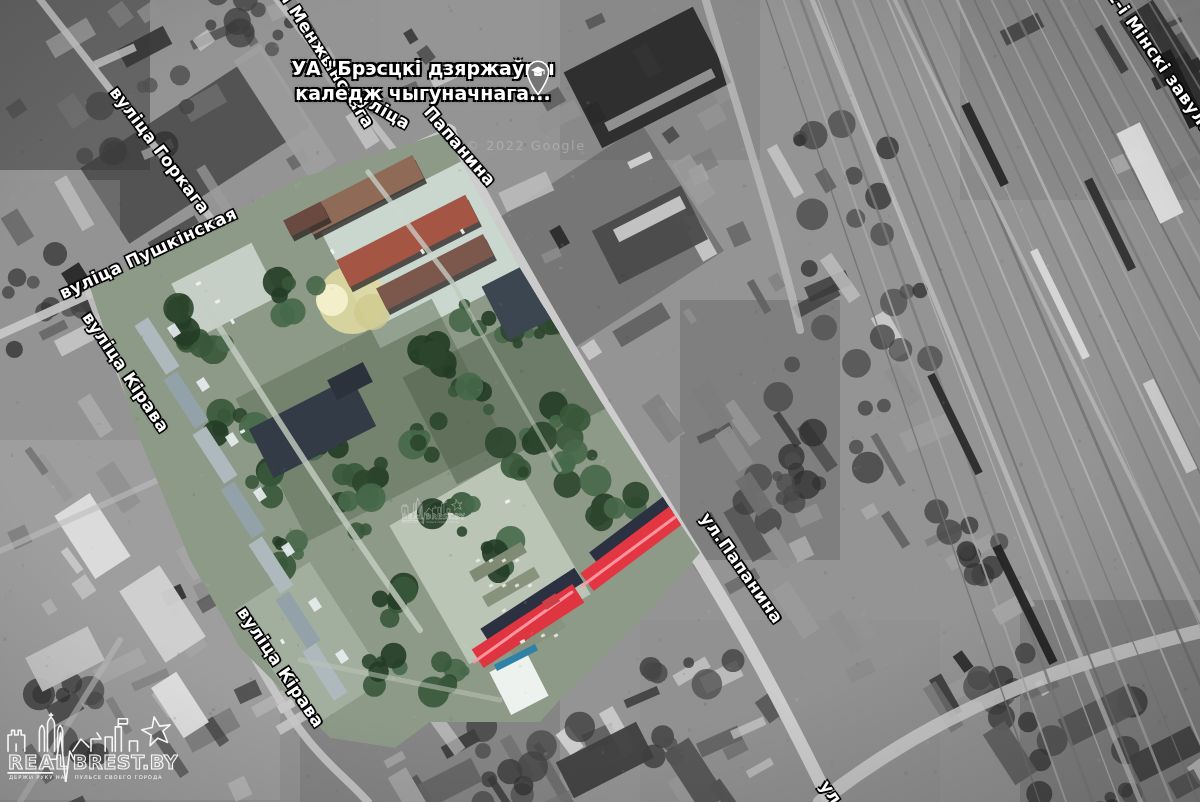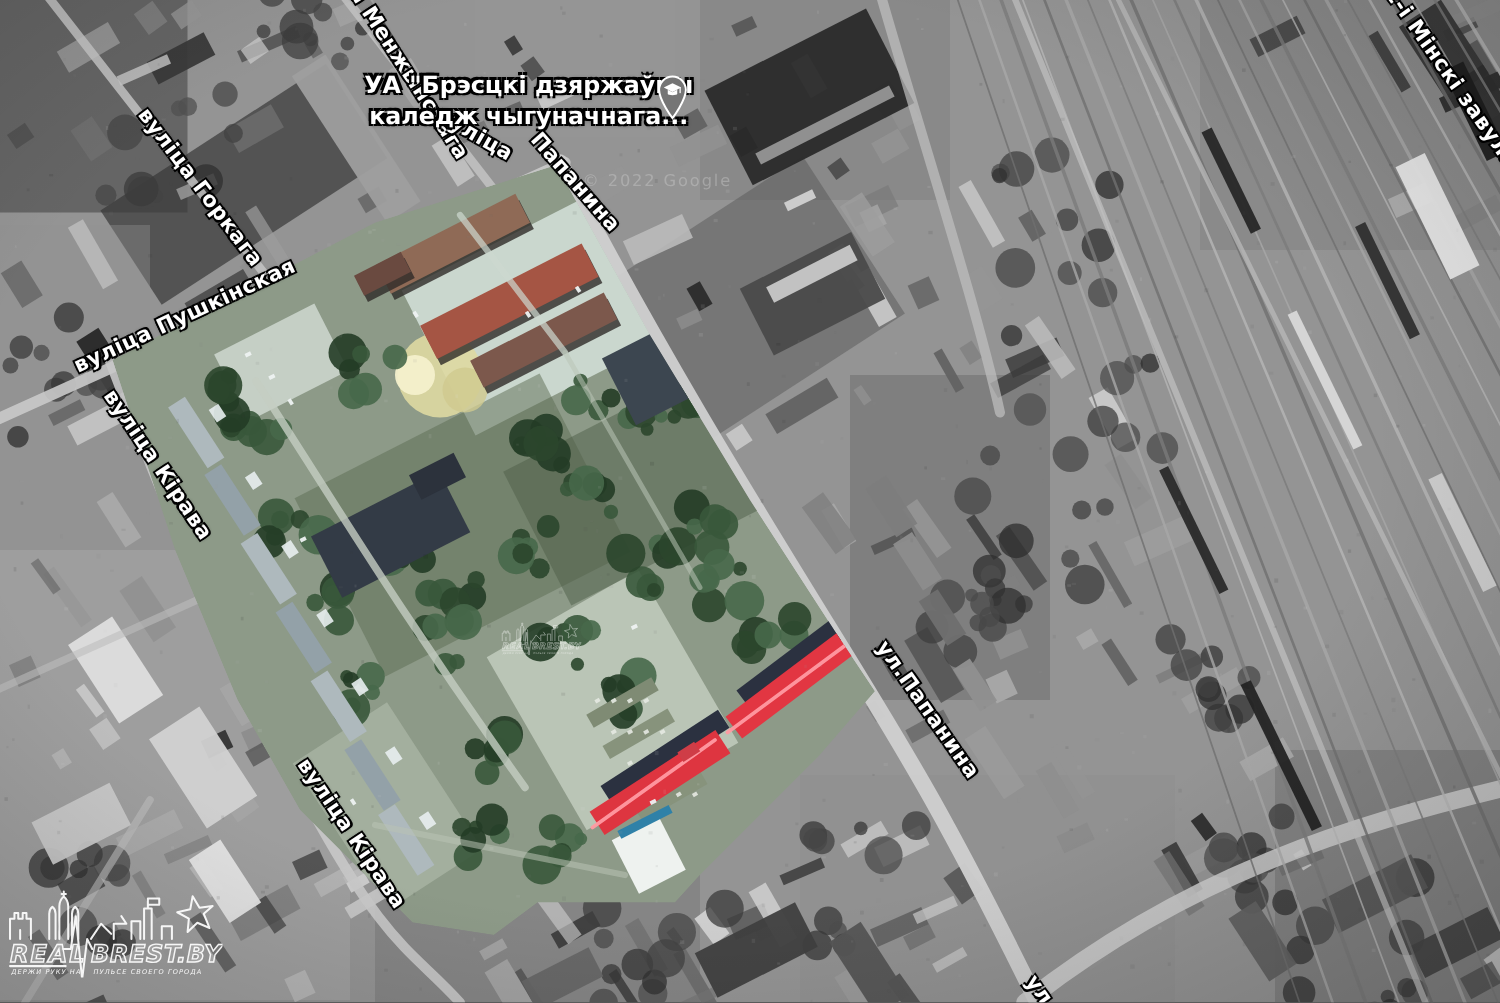--- a/index.html
+++ b/index.html
@@ -10,21 +10,21 @@
             background:radial-gradient(ellipse at 45% 45%, rgba(0,0,0,0) 60%, rgba(0,0,0,0.18) 100%);}
   .slabel{position:absolute;font-weight:bold;font-size:17px;color:#fff;white-space:nowrap;
           letter-spacing:.4px;transform-origin:center;
           text-shadow:-1.5px -1.5px 0 #000,1.5px -1.5px 0 #000,-1.5px 1.5px 0 #000,1.5px 1.5px 0 #000,0 0 3px #000;}
   .poi{position:absolute;left:423px;top:56px;transform:translateX(-50%);text-align:center;
        font-weight:bold;font-size:19px;line-height:25px;color:#fff;white-space:nowrap;z-index:10;
        text-shadow:-2px -2px 0 #000,2px -2px 0 #000,-2px 2px 0 #000,2px 2px 0 #000,0 0 4px #000;}
   .pin{position:absolute;left:526px;top:60px;width:24px;height:36px;z-index:11;}
   .attrib{position:absolute;left:466px;top:138px;font-size:13px;letter-spacing:1.5px;
           color:rgba(210,210,210,.38);z-index:2;white-space:nowrap;}
-  .logo{position:absolute;z-index:20;font-style:italic;}
+  .logo{position:absolute;z-index:20;}
   .logo-main{left:6px;top:696px;width:172px;height:86px;opacity:.92;}
   .logo-mini{left:401px;top:492px;width:64px;height:32px;opacity:.55;z-index:6;}
   .logo svg{width:100%;height:100%;display:block;}
   .z3{z-index:3}.z4{z-index:4}.z5{z-index:5}
 </style>
 </head>
 <body>
 
 <div class="stage">
 

